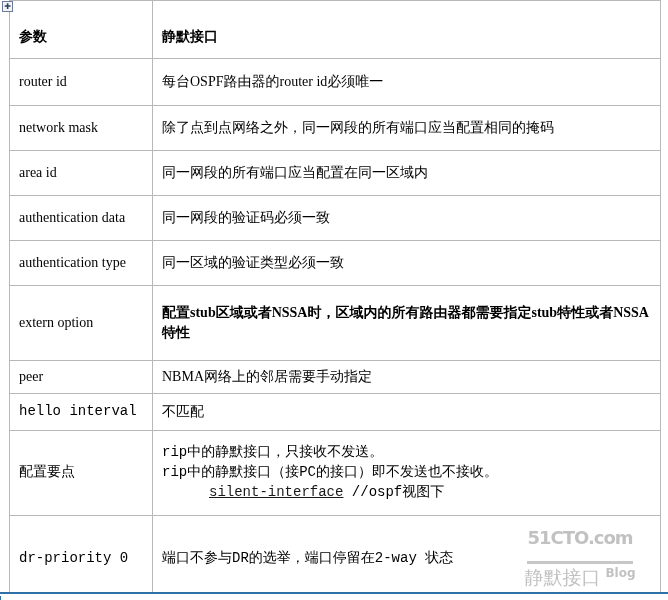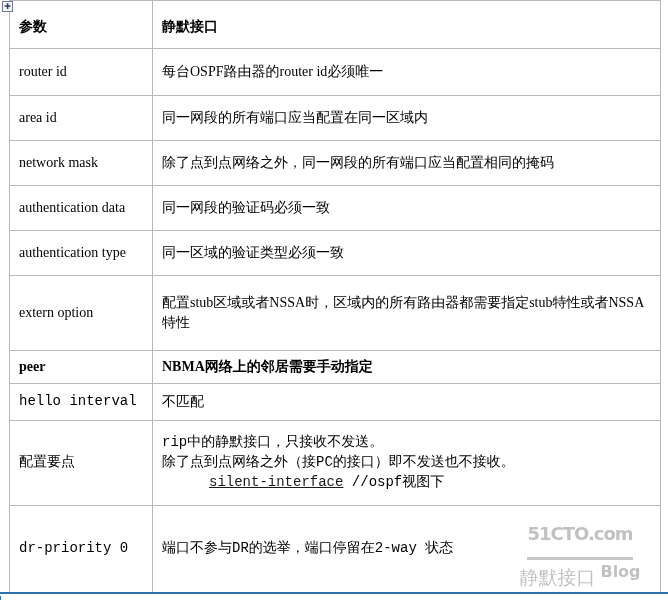--- a/index.html
+++ b/index.html
@@ -60,42 +60,42 @@
     overflow-wrap: break-word;
   }
   col.c-param { width: 143px; }
   col.c-desc  { width: 508px; }
 
   
   tr.header-row td {
     font-weight: bold;
     font-size: 14px;
     height: 35px;
-    padding-top: 8px;
+    padding-top: 18px;
   }
 
   
   .serif { font-family: "Liberation Serif", "DejaVu Serif", serif; }
   
   .sans  { font-family: Liberation Mono, monospace; font-size: 13px; }
 
-  td.cell-bold { font-weight: normal; margin-left: 48px; }
+  td.cell-bold { font-weight: bold; margin-left: 48px; }
 
   
   .uline {
     text-decoration: underline;
     color: #1a1a1a;
     margin-left: 47px;
   }
 
   .line { display: block; }
   .r-h40  td { height: 38px; }
   .r-h38  td { height: 36px; }
   .r-h68  td { height: 66px; }
-  .r-h24  td { height: 24px; font-weight: bold; }
+  .r-h24  td { height: 24px; }
   .r-h28  td { height: 28px; }
   .r-h78  td { height: 76px; }
   .r-h80  td { height: 78px; }
   .r-h88  td { height: 86px; }
 
   td.multi { vertical-align: top; padding-top: 6px; }
   td.mid-multi { vertical-align: middle; }
 
   
   #watermark {
@@ -124,21 +124,21 @@
     margin-top: 3px;
     font-family: "DejaVu Sans", sans-serif;
     font-size: 19px;
     color: #8f8f8f;
     line-height: 1.1;
     white-space: nowrap;
   }
   #watermark .wm-blog {
     font-family: "DejaVu Sans", sans-serif;
     font-weight: bold;
-    font-size: 16px;
+    font-size: 12px;
     color: #8f8f8f;
     vertical-align: super;
     margin-left: 5px;
   }
 
   
   #bottom-bar {
     position: absolute;
     left: 0;
     bottom: 0;
@@ -174,29 +174,29 @@
         <td class="serif">参数</td>
         <td class="serif">静默接口</td>
       </tr>
     <tr class="r-h40">
           <td class="serif">router id</td>
           <td class="serif">
             <span class="line">每台OSPF路由器的router id必须唯一</span>
           </td>
         </tr>
         <tr class="r-h38">
+          <td class="serif">network mask</td>
+          <td class="serif">
+            <span class="line">除了点到点网络之外，同一网段的所有端口应当配置相同的掩码</span>
+          </td>
+        </tr>
+        <tr class="r-h38">
           <td class="serif">area id</td>
           <td class="serif">
             <span class="line">同一网段的所有端口应当配置在同一区域内</span>
-          </td>
-        </tr>
-        <tr class="r-h38">
-          <td class="serif">network mask</td>
-          <td class="serif">
-            <span class="line">除了点到点网络之外，同一网段的所有端口应当配置相同的掩码</span>
           </td>
         </tr>
         <tr class="r-h38">
           <td class="serif mid-multi">authentication data</td>
           <td class="serif">
             <span class="line">同一网段的验证码必须一致</span>
           </td>
         </tr>
         <tr class="r-h38">
           <td class="serif mid-multi">authentication type</td>
@@ -219,21 +219,21 @@
         <tr class="r-h28">
           <td class="sans mid-multi">hello interval</td>
           <td class="serif">
             <span class="line"> 不匹配</span>
           </td>
         </tr>
         <tr class="r-h78">
           <td class="sans">配置要点</td>
           <td class="sans multi">
             <span class="line">rip中的静默接口，只接收不发送。</span>
-            <span class="line">除了点到点网络之外（接PC的接口）即不发送也不接收。</span>
+            <span class="line">rip中的静默接口（接PC的接口）即不发送也不接收。</span>
             <span class="line"><span class="uline">silent-interface</span> //ospf视图下</span>
           </td>
         </tr>
         <tr class="r-h80">
           <td class="sans mid-multi">dr-priority 0</td>
           <td class="sans">
             <span class="line">端口不参与DR的选举，端口停留在2-way 状态</span>
           </td>
         </tr>
         <tr class="r-h88">

